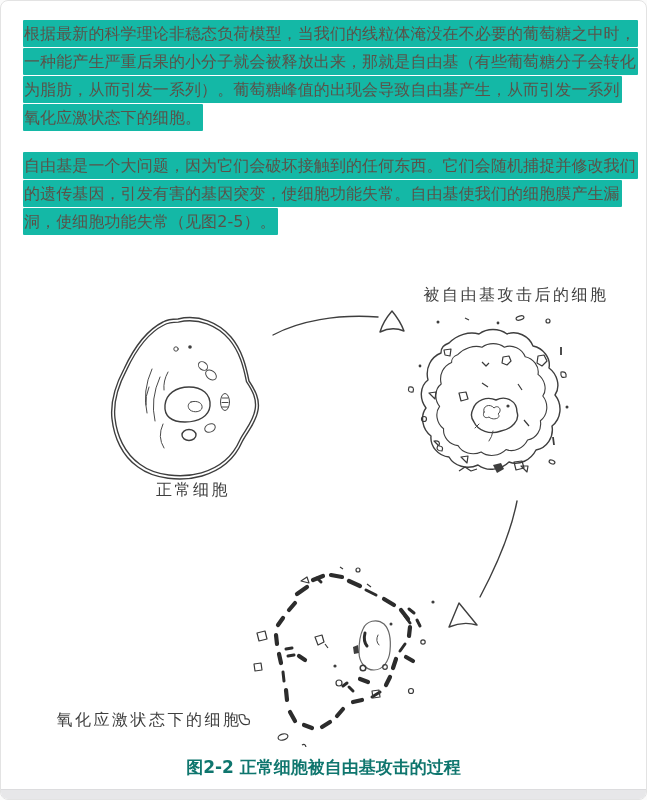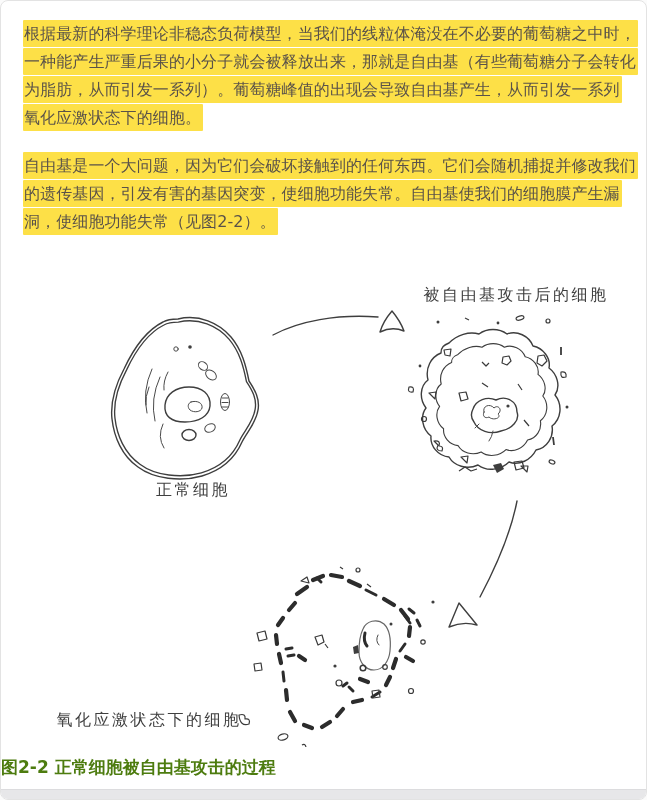--- a/index.html
+++ b/index.html
@@ -20,43 +20,44 @@
   .para + .para{margin-top:20px;}
   .tline{
     height:28px;
     line-height:28px;
     font-size:16px;
     letter-spacing:0.1px;
     color:#5a5249;
     white-space:nowrap;
   }
   .hl{
-    background:#fde047;
+    background:#14b8a6;
     padding:4px 2px 4px 1px;
     border-radius:1px;
   }
   .figure-wrap{margin-top:33px;}
   .figure-svg{display:block;}
   .hand{
     font-family:"DejaVu Sans",sans-serif;
     font-size:16px;
     fill:#3f3f3f;
     letter-spacing:2.5px;
   }
   .ink{stroke:#3e3e3e;fill:none;stroke-width:1.4;stroke-linecap:round;stroke-linejoin:round;}
   .ink-thin{stroke:#4a4a4a;fill:none;stroke-width:1;stroke-linecap:round;}
   .ink-fill{fill:#3e3e3e;stroke:none;}
   .dash{stroke:#2c2c2c;fill:none;stroke-width:4.2;stroke-linecap:round;}
   .dash-thin{stroke:#2c2c2c;fill:none;stroke-width:3;stroke-linecap:round;}
   .frag{stroke:#3a3a3a;fill:none;stroke-width:1.2;stroke-linejoin:round;}
   .ghost{stroke:#676767;fill:none;stroke-width:1.2;}
   .caption{
     height:40px;line-height:40px;
+    text-align:center;
     font-size:17px;font-weight:bold;
-    color:#4d7c0f;
+    color:#0f766e;
   }
   .footer-bar{
     position:absolute;left:0;right:0;bottom:0;
     height:9px;background:#e7e7e9;
     border-top:1px solid #dcdcde;
   }
 </style>
 </head>
 <body>
 
@@ -66,21 +67,21 @@
     <div class="para">
       <div class="tline"><span class="hl">根据最新的科学理论非稳态负荷模型，当我们的线粒体淹没在不必要的葡萄糖之中时，</span></div>
       <div class="tline"><span class="hl">一种能产生严重后果的小分子就会被释放出来，那就是自由基（有些葡萄糖分子会转化</span></div>
       <div class="tline"><span class="hl">为脂肪，从而引发一系列）。葡萄糖峰值的出现会导致自由基产生，从而引发一系列</span></div>
       <div class="tline"><span class="hl">氧化应激状态下的细胞。</span></div>
     </div>
 
     <div class="para">
       <div class="tline"><span class="hl">自由基是一个大问题，因为它们会破坏接触到的任何东西。它们会随机捕捉并修改我们</span></div>
       <div class="tline"><span class="hl">的遗传基因，引发有害的基因突变，使细胞功能失常。自由基使我们的细胞膜产生漏</span></div>
-      <div class="tline"><span class="hl">洞，使细胞功能失常（见图2-2）。</span></div>
+      <div class="tline"><span class="hl">洞，使细胞功能失常（见图2-5）。</span></div>
     </div>
   </div>
 
   <div class="figure-wrap">
     <svg class="figure-svg" width="647" height="478" viewBox="0 0 647 478" xmlns="http://www.w3.org/2000/svg">
 
       <g>
         <path id="ncOuter" class="ink" d="M 177 50 C 198 45, 218 54, 230 68 C 241 81, 245 97, 248 112 C 254 121, 259 130, 257 141 C 255 154, 246 163, 241 173 C 234 189, 221 201, 201 207 C 180 213, 153 210, 137 198 C 121 187, 113 168, 111 150 C 109 132, 115 115, 123 100 C 130 85, 142 63, 162 53 C 167 50, 172 50, 177 50 Z"></path>
         <use href="#ncOuter" transform="translate(7.4,5.1) scale(0.96)" style="stroke-width:1.2"></use>
         <path class="ink" d="M 164 136 C 165 125, 175 118, 188 118 C 201 118, 210 125, 209 137 C 208 147, 198 153, 184 153 C 170 153, 163 147, 164 136 Z"></path>

